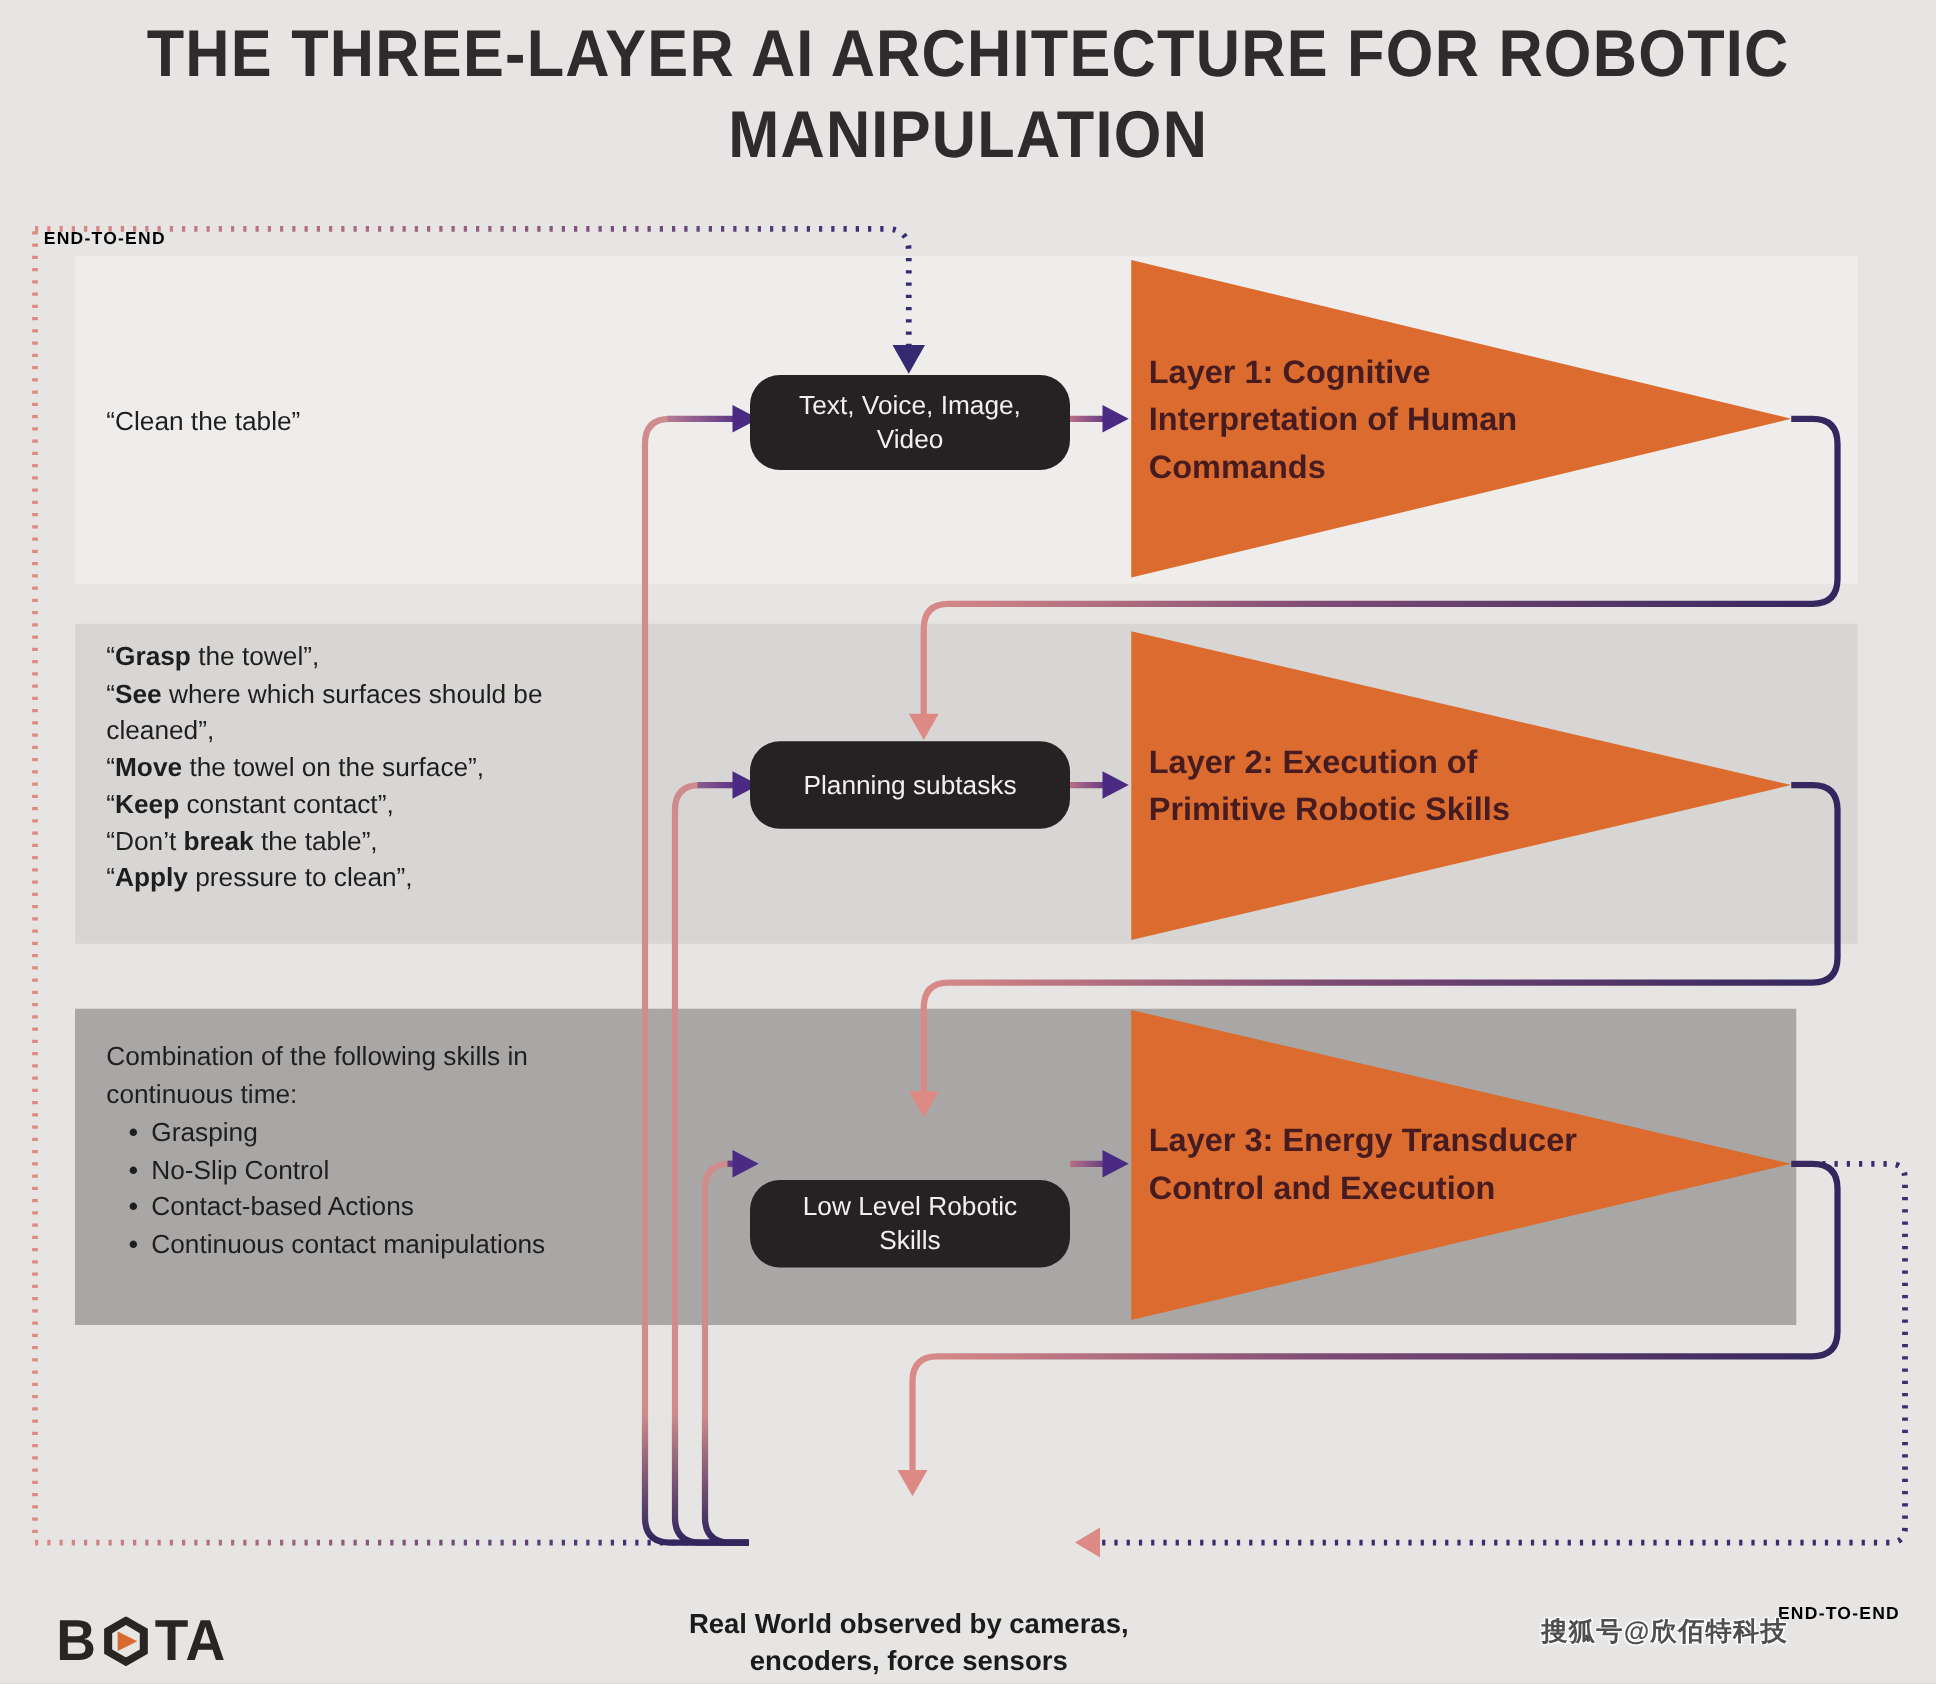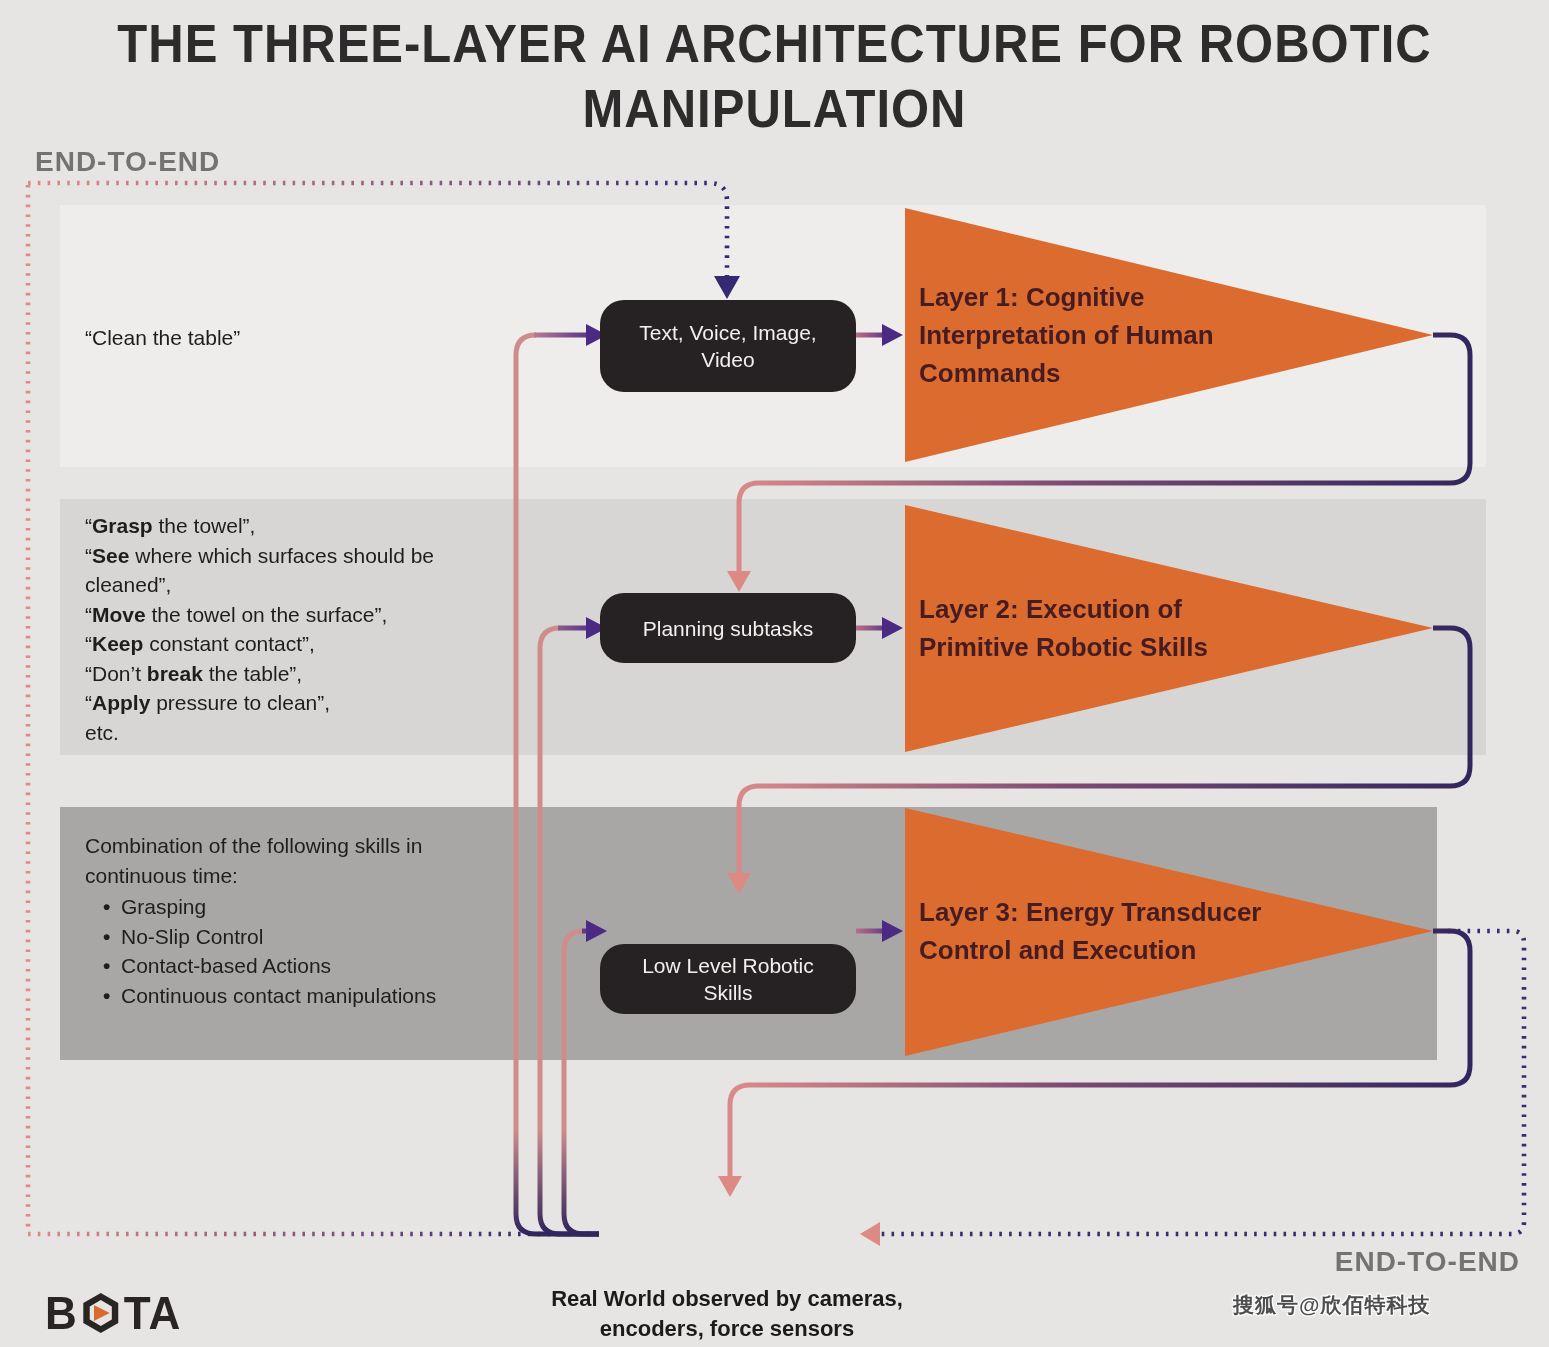--- a/index.html
+++ b/index.html
@@ -11,36 +11,36 @@
     color:#1f1e1e;
   }
   .abs { position:absolute; }
   
   #title {
     left:0; right:0; top:16px; text-align:center;
     font-size:49px; font-weight:800; color:#2d2b2b;
     line-height:60px; letter-spacing:1px;
     transform:scaleY(1.08);
   }
-  .ete-label { font-size:28px; font-weight:700; letter-spacing:1px; color:#737373; }
+  .ete-label { font-size:14px; font-weight:700; letter-spacing:1px; color:#000000;margin-top:36px; }
   
   .band { position:absolute; left:60px; }
   #band1 { top:205px; width:1426px; height:262px; background:#efedeb; }
   #band2 { top:499px; width:1426px; height:256px; background:#d8d6d4; }
   #band3 { top:807px; width:1377px; height:253px; background:#a9a7a6; }
   
   #overlay { position:absolute; left:0; top:0; z-index:2; }
   
   .node {
     position:absolute; left:600px; width:256px; z-index:3;
     background:#262122; border-radius:24px;
     display:flex; align-items:center; justify-content:center; text-align:center;
     color:#f2f0ef; font-size:21px; line-height:27px; padding:0 22px;
   }
-  #node1 { top:300px; height:92px; }
+  #node1 { top:300px; height:76px; }
   #node2 { top:593px; height:70px; }
   #node3 { top:944px; height:70px; }
   
   .layer-label {
     position:absolute; left:919px; z-index:3;
     font-weight:700; font-size:26px; line-height:38px; color:#461c20;
   }
   #layer1-label { top:278px; width:352px; }
   #layer2-label { top:590px; width:368px; }
   #layer3-label { top:893px; width:392px; }
@@ -171,21 +171,20 @@
 
   <div id="quote1" class="abs">“Clean the table”</div>
 
   <div id="subtask-lines" class="abs">
       <div>“<b>Grasp</b> the towel”,</div>
       <div>“<b>See</b> where which surfaces should be cleaned”,</div>
       <div>“<b>Move</b> the towel on the surface”,</div>
       <div>“<b>Keep</b> constant contact”,</div>
       <div>“Don’t <b>break</b> the table”,</div>
       <div>“<b>Apply</b> pressure to clean”,</div>
-      <div>etc.</div>
     </div>
 
   <div id="skills-block" class="abs">
     <div>Combination of the following skills in continuous time:</div>
     <ul id="skills-list">
         <li>Grasping</li>
         <li>No-Slip Control</li>
         <li>Contact-based Actions</li>
         <li>Continuous contact manipulations</li>
       </ul>

